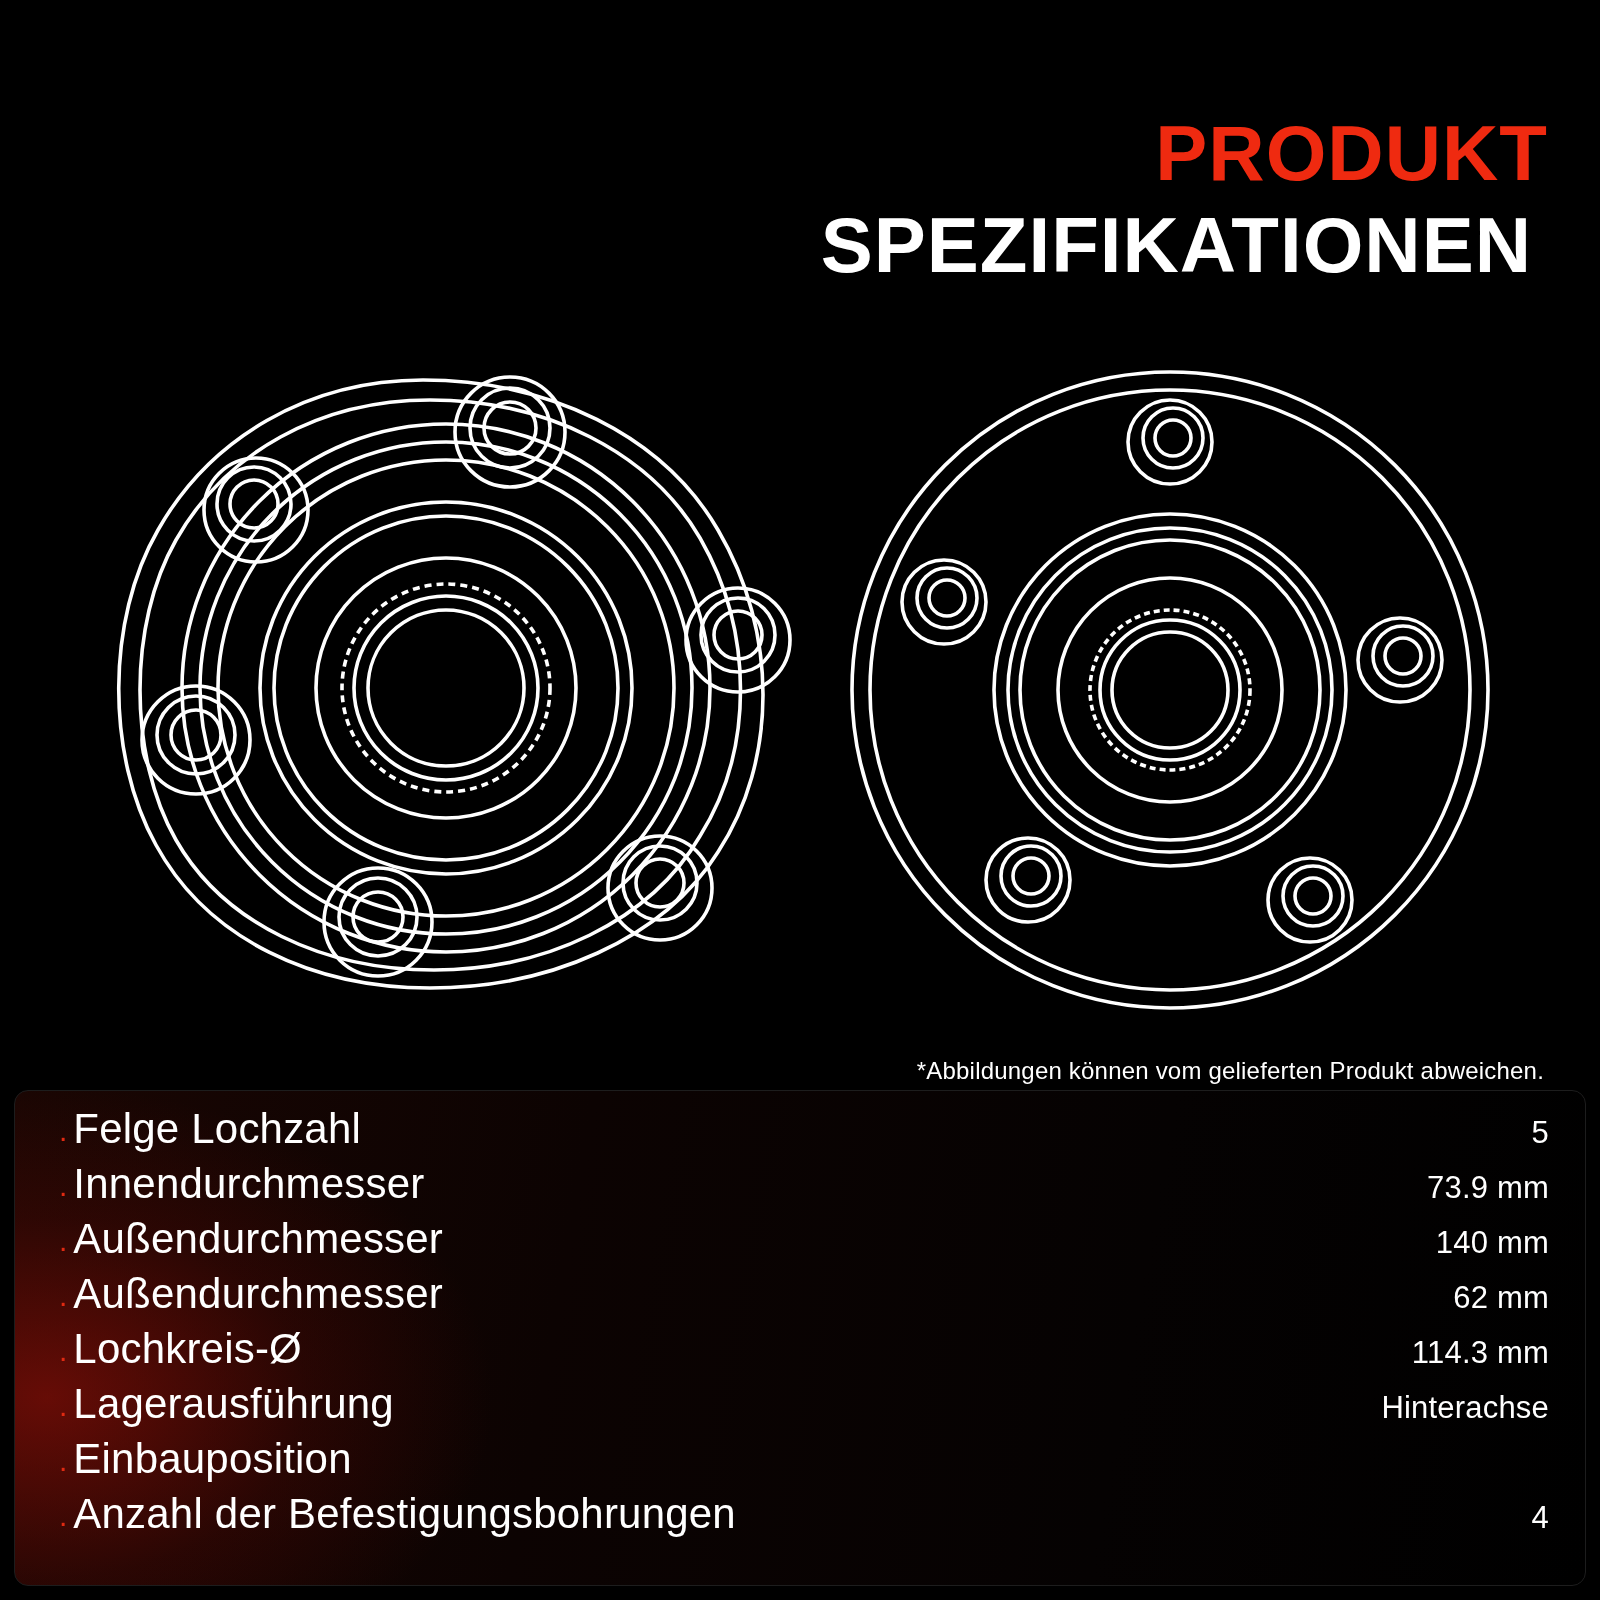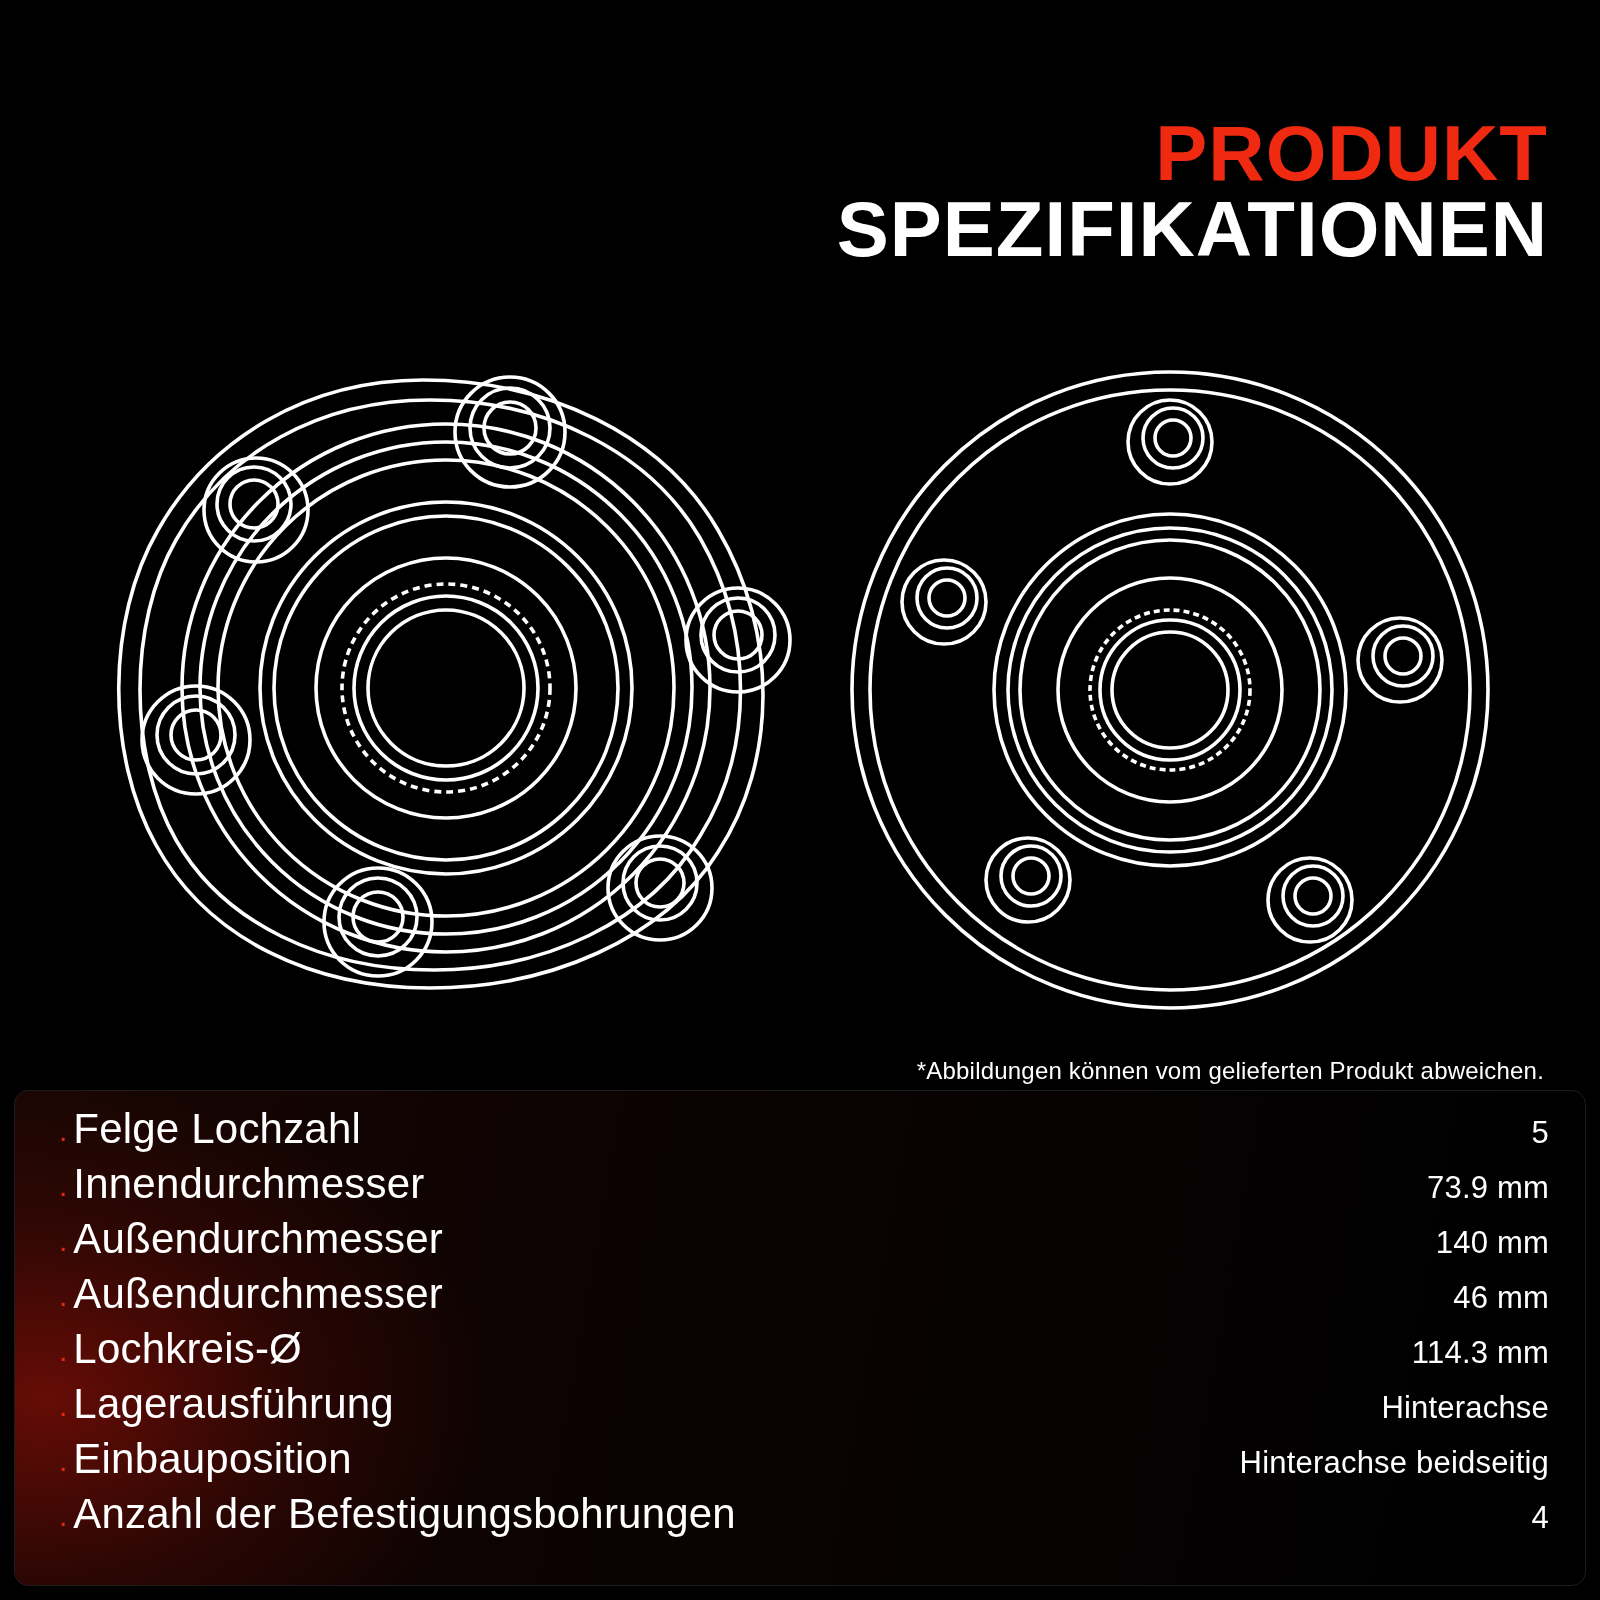--- a/index.html
+++ b/index.html
@@ -35,21 +35,21 @@
     line-height: 0.92;
     margin: 0;
     text-transform: uppercase;
   }
   .title-2 {
     font-size: 78px;
     font-weight: bold;
     letter-spacing: 1px;
     color: #ffffff;
     line-height: 1.02;
-    margin: 0;
+    margin: 16px;
     text-transform: uppercase;
   }
 
   
   .product-area {
     position: absolute;
     top: 330px;
     left: 0;
     width: 1600px;
     height: 720px;
@@ -229,21 +229,21 @@
       <span class="spec-label">Außendurchmesser</span>
     </span>
     <span class="spec-value">140 mm</span>
   </div>
 
   <div class="spec-row">
     <span class="spec-label-wrap">
       <span class="bullet">.</span>
       <span class="spec-label">Außendurchmesser</span>
     </span>
-    <span class="spec-value">46 mm</span>
+    <span class="spec-value">62 mm</span>
   </div>
 
   <div class="spec-row">
     <span class="spec-label-wrap">
       <span class="bullet">.</span>
       <span class="spec-label">Lochkreis-Ø</span>
     </span>
     <span class="spec-value">114.3 mm</span>
   </div>
 
@@ -253,21 +253,20 @@
       <span class="spec-label">Lagerausführung</span>
     </span>
     <span class="spec-value">Hinterachse</span>
   </div>
 
   <div class="spec-row">
     <span class="spec-label-wrap">
       <span class="bullet">.</span>
       <span class="spec-label">Einbauposition</span>
     </span>
-    <span class="spec-value">Hinterachse beidseitig</span>
   </div>
 
   <div class="spec-row">
     <span class="spec-label-wrap">
       <span class="bullet">.</span>
       <span class="spec-label">Anzahl der Befestigungsbohrungen</span>
     </span>
     <span class="spec-value">4</span>
   </div>
 

